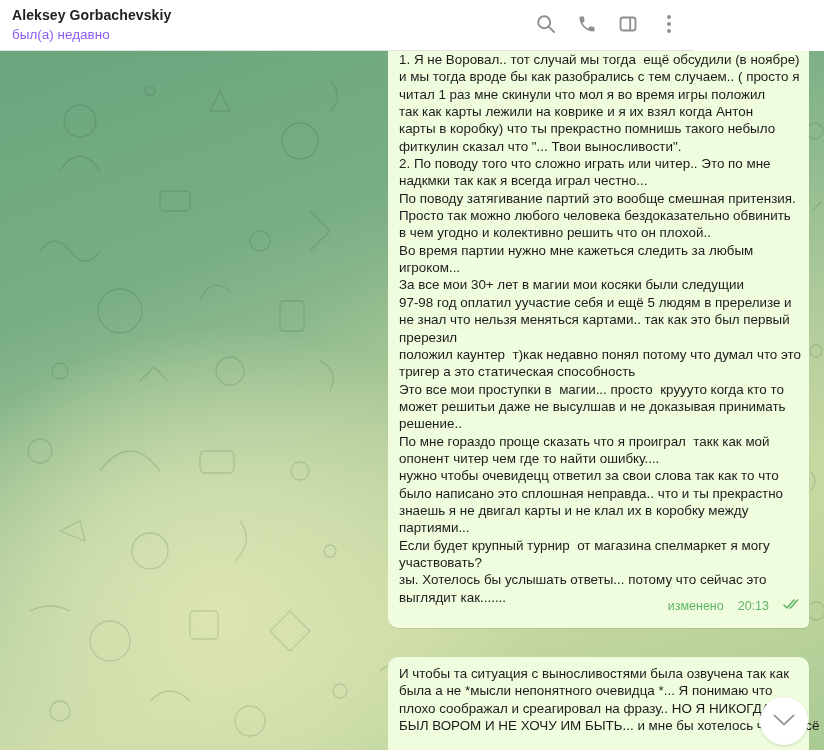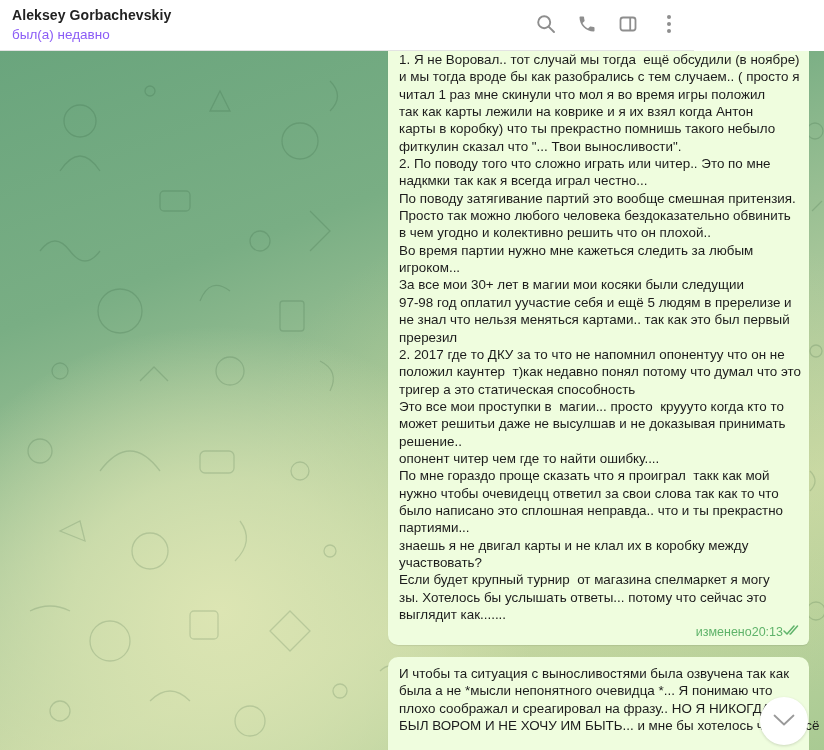--- a/index.html
+++ b/index.html
@@ -62,22 +62,22 @@
       border-bottom-right-radius: 6px;
     }
     .bubble.second {
       top: 606px;
       padding-top: 8px;
       height: 120px;
       border-top-right-radius: 10px;
     }
     .bubble .line { white-space: pre; display: block; }
     .meta {
-      position: absolute; right: 8px; bottom: 4px;
-      display: flex; align-items: center; gap: 0;
+      position: absolute; right: 8px; bottom: 13px;
+      display: flex; align-items: center; gap: 14px;
       font-size: 12.5px; color: #5fb36a;
     }
     .scroll-down {
       position: absolute; left: 760px; top: 646px;
       width: 48px; height: 48px; border-radius: 50%;
       background: #ffffff;
       box-shadow: 0 1px 3px rgba(0,0,0,0.15);
       display: flex; align-items: center; justify-content: center;
       cursor: pointer;
       z-index: 4;
@@ -173,34 +173,33 @@
     <span class="line">надкмки так как я всегда играл честно...</span>
     <span class="line">По поводу затягивание партий это вообще смешная притензия.</span>
     <span class="line">Просто так можно любого человека бездоказательно обвинить</span>
     <span class="line">в чем угодно и колективно решить что он плохой..</span>
     <span class="line">Во время партии нужно мне кажеться следить за любым</span>
     <span class="line">игроком...</span>
     <span class="line">За все мои 30+ лет в магии мои косяки были следущии</span>
     <span class="line">97-98 год оплатил уучастие себя и ещё 5 людям в пререлизе и</span>
     <span class="line">не знал что нельзя меняться картами.. так как это был первый</span>
     <span class="line">пререзил</span>
-    <span class="line">2. 2017 где то ДКУ за то что не напомнил опонентуу что он не</span>
     <span class="line">положил каунтер  т)как недавно понял потому что думал что это</span>
     <span class="line">тригер а это статическая способность</span>
     <span class="line">Это все мои проступки в  магии... просто  круууто когда кто то</span>
     <span class="line">может решитьи даже не высулшав и не доказывая принимать</span>
     <span class="line">решение..</span>
+    <span class="line">По мне гораздо проще сказать что я проиграл  такк как мой</span>
     <span class="line">опонент читер чем где то найти ошибку....</span>
-    <span class="line">По мне гораздо проще сказать что я проиграл  такк как мой</span>
     <span class="line">нужно чтобы очевидецц ответил за свои слова так как то что</span>
     <span class="line">было написано это сплошная неправда.. что и ты прекрастно</span>
+    <span class="line">знаешь я не двигал карты и не клал их в коробку между</span>
     <span class="line">партиями...</span>
-    <span class="line">знаешь я не двигал карты и не клал их в коробку между</span>
+    <span class="line">Если будет крупный турнир  от магазина спелмаркет я могу</span>
     <span class="line">участвовать?</span>
-    <span class="line">Если будет крупный турнир  от магазина спелмаркет я могу</span>
     <span class="line">зы. Хотелось бы услышать ответы... потому что сейчас это</span>
     <span class="line">выглядит как.......</span>
     <div class="meta">
       <span>изменено</span>
       <span>20:13</span>
       <span>
         <svg width="18" height="11" viewBox="0 0 18 11" fill="none" stroke="#5fb36a" stroke-width="1.5" stroke-linecap="round" stroke-linejoin="round">
           <path d="M1 6 l3 3 l7 -8"></path>
           <path d="M7 9 l0.5 0 l7 -8"></path>
         </svg>

